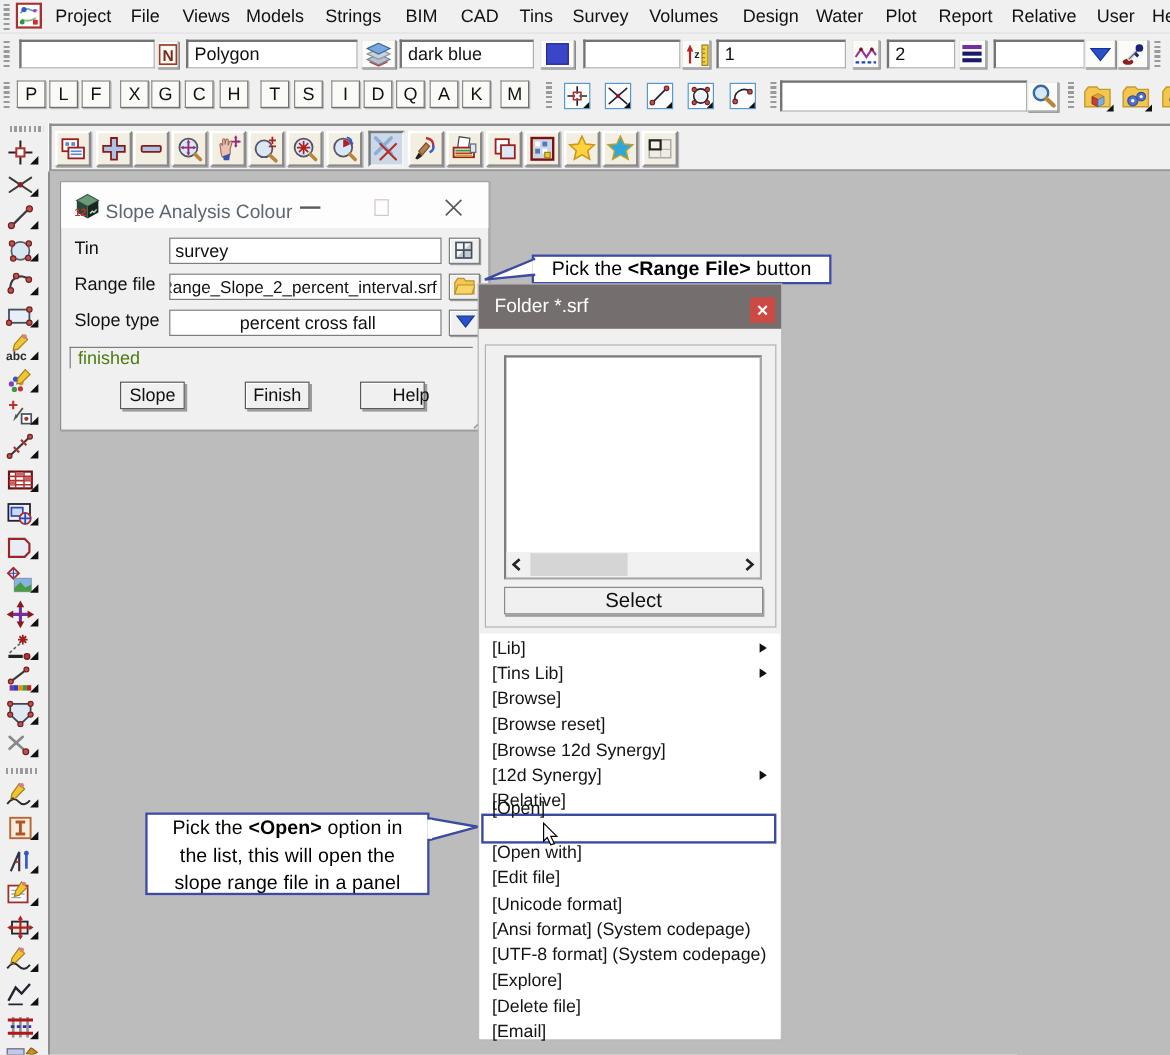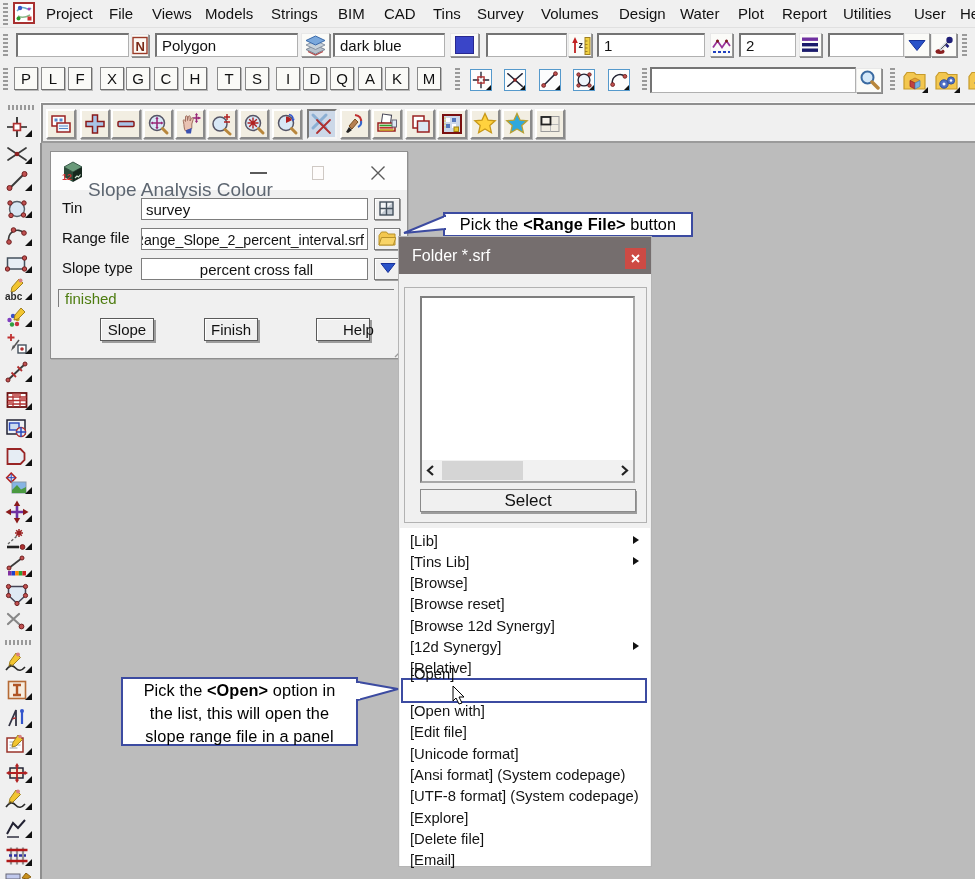--- a/index.html
+++ b/index.html
@@ -62,21 +62,21 @@
 <span class="mitem" style="left:271px">Strings</span>
 <span class="mitem" style="left:338px">BIM</span>
 <span class="mitem" style="left:384px">CAD</span>
 <span class="mitem" style="left:433px">Tins</span>
 <span class="mitem" style="left:477px">Survey</span>
 <span class="mitem" style="left:541px">Volumes</span>
 <span class="mitem" style="left:619px">Design</span>
 <span class="mitem" style="left:680px">Water</span>
 <span class="mitem" style="left:738px">Plot</span>
 <span class="mitem" style="left:782px">Report</span>
-<span class="mitem" style="left:843px">Utilities</span>
+<span class="mitem" style="left:843px">Relative</span>
 <span class="mitem" style="left:914px">User</span>
 <span class="mitem" style="left:960px">He</span>
 
 <div class="abs vgrip" style="left:3px;top:34px;height:22px;"></div>
 <div class="field" style="left:16px;top:33px;width:113px;height:24px;"></div>
 <div class="btn2" style="left:131px;top:34px;width:18px;height:23px;"></div>
 <div class="field" style="left:155px;top:33px;width:143px;height:24px;">Polygon</div>
 <div class="btn2" style="left:301px;top:33px;width:29px;height:24px;"></div>
 <div class="field" style="left:333px;top:33px;width:112px;height:24px;">dark blue</div>
 <div class="btn2" style="left:450px;top:33px;width:29px;height:24px;"></div>
@@ -390,21 +390,21 @@
     <path d="M4 9q4-5 8-3t6 0" stroke="#66aacc" stroke-width="1.5" fill="none"></path>
     <path d="M5 14q5 3 12-1" stroke="#88b888" stroke-width="1.5" fill="none"></path>
     <circle cx="7" cy="6" r="2.2" fill="#3a58c8"></circle>
     <circle cx="5.5" cy="16.5" r="2" fill="#2a9a2a"></circle>
     <rect x="14.5" y="14.5" width="4" height="4" fill="#cc3030"></rect>
     <circle cx="16" cy="7" r="1.5" fill="#9a40c0"></circle>
   </svg>
 
 <div class="abs" id="dlg">
   <div class="abs" id="dlgtitle"></div>
-  <span class="abs" style="left:37px;top:27px;font-size:19px;color:#5d6671;">Slope Analysis Colour</span>
+  <span class="abs" style="left:37px;top:17px;font-size:16px;color:#5d6671;">Slope Analysis Colour</span>
   <div class="abs" style="left:199px;top:20px;width:17px;height:2px;background:#5a5a5a;"></div>
   <div class="abs" style="left:261px;top:14px;width:12px;height:14px;border:1px solid #cfc9c4;background:#fefcfb;"></div>
   <svg class="abs" style="left:319px;top:13px" width="16" height="16">
       <path d="M1.5 1.5L14.5 14.5M14.5 1.5L1.5 14.5" stroke="#5a5a5a" stroke-width="1.4"></path>
     </svg>
   <span class="dlabel" style="top:47px">Tin</span>
   <span class="dlabel" style="top:77px">Range file</span>
   <span class="dlabel" style="top:107px">Slope type</span>
   <div class="dfield" style="left:90px;top:46px;width:227px;height:22px;">survey</div>
   <div class="dfield" style="left:90px;top:76px;width:227px;height:22px;">
@@ -433,21 +433,21 @@
     </svg>
   <svg class="abs" style="left:329px;top:110px" width="16" height="12">
       <polygon points="1,1.5 15,1.5 8,10.5" fill="#2952c8" stroke="#16309a"></polygon>
     </svg>
   <svg class="abs" style="left:342px;top:192px" width="15" height="15">
       <path d="M2 13L13 2M7 13l6-6M12 13l1-1" stroke="#9a9a9a" stroke-width="1.3"></path>
     </svg>
   <div class="abs" style="left:7px;top:137px;width:336px;height:18px;border-top:1px solid #7d7d7d;border-left:1px solid #7d7d7d;font-size:15px;color:#4d7c0f;padding-left:6px;">finished</div>
   <div class="pbtn" style="left:49px;width:54px;">Slope</div>
   <div class="pbtn" style="left:153px;width:54px;">Finish</div>
-  <div class="pbtn" style="left:265px;width:54px;padding-left:26px;">Help</div>
+  <div class="pbtn" style="left:249px;width:54px;padding-left:26px;">Help</div>
 </div>
 
 <div class="tip" style="left:443px;top:212px;width:250px;height:25px;line-height:21px;">Pick the <b>&lt;Range File&gt;</b> button</div>
 <svg class="abs" style="left:400px;top:210px" width="48" height="30">
   <polygon points="45,6 45,19 4,23" fill="#fff" stroke="#3c4ba1" stroke-width="2"></polygon>
   <rect x="44" y="7" width="4" height="11" fill="#fff"></rect>
 </svg>
 
 <div class="abs" id="fwin">
   <div class="abs" id="fwtitle">Folder *.srf</div>

